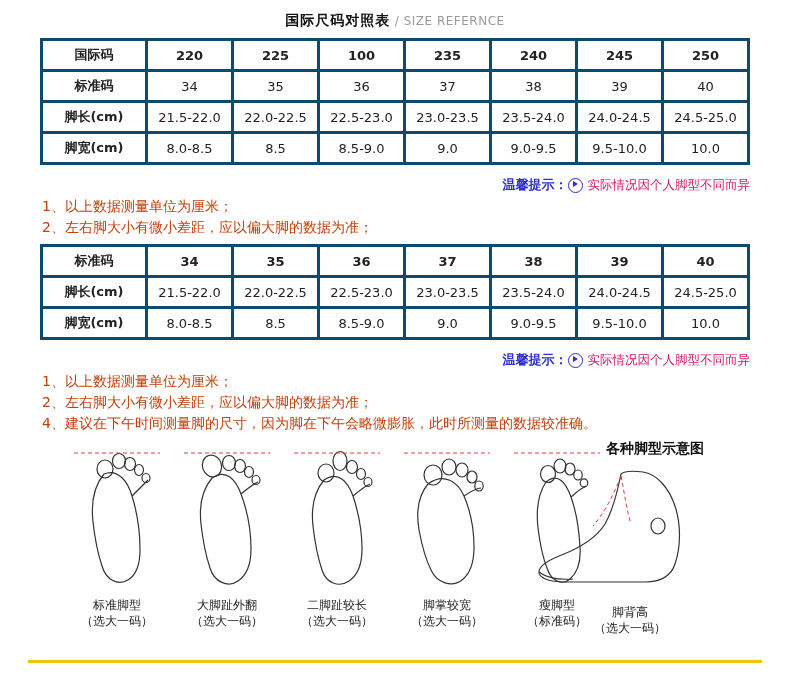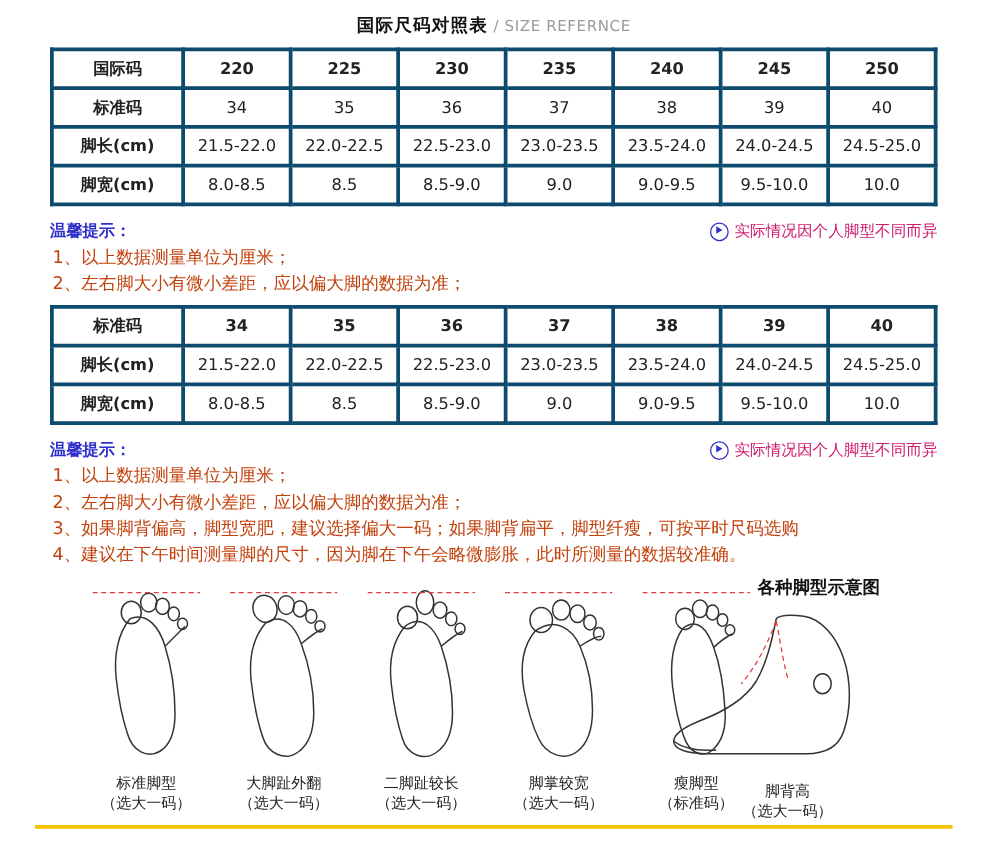--- a/index.html
+++ b/index.html
@@ -69,21 +69,21 @@
   }
 
   
   .notes {
     width: 710px;
     margin: 0 auto;
     padding-top: 6px;
   }
   .notes-head {
     display: flex;
-    justify-content: space-between;
+    justify-content: flex-end;
     align-items: center;
     font-size: 13px;
     padding: 5px 0 2px 0;
   }
   .tip-title {
     color: #2f2fcc;
     font-weight: bold;
   }
   .tip-right {
     color: #cf1b6e;
@@ -186,21 +186,21 @@
     <span class="title-cn">国际尺码对照表</span>
     <span class="title-en">/ SIZE REFERNCE</span>
   </div>
 
   <table class="size-table">
     <tbody>
       <tr class="header-row">
         <td class="label">国际码</td>
         <td class="val">220</td>
         <td class="val">225</td>
-        <td class="val">230</td>
+        <td class="val">100</td>
         <td class="val">235</td>
         <td class="val">240</td>
         <td class="val">245</td>
         <td class="val">250</td>
       </tr>
       <tr>
         <td class="label">标准码</td>
         <td class="val">34</td>
         <td class="val">35</td>
         <td class="val">36</td>
@@ -284,21 +284,20 @@
   <div class="notes">
     <div class="notes-head">
       <span class="tip-title">温馨提示：</span>
       <span class="tip-right">
         <span class="play"></span>
         <span>实际情况因个人脚型不同而异</span>
       </span>
     </div>
     <div class="note-line">1、以上数据测量单位为厘米；</div>
     <div class="note-line">2、左右脚大小有微小差距，应以偏大脚的数据为准；</div>
-    <div class="note-line">3、如果脚背偏高，脚型宽肥，建议选择偏大一码；如果脚背扁平，脚型纤瘦，可按平时尺码选购</div>
     <div class="note-line">4、建议在下午时间测量脚的尺寸，因为脚在下午会略微膨胀，此时所测量的数据较准确。</div>
   </div>
 
   <div class="diagram">
 
     <div class="diagram-title">各种脚型示意图</div>
 
     <div class="feet-row">
 
       <div class="foot-cell">

